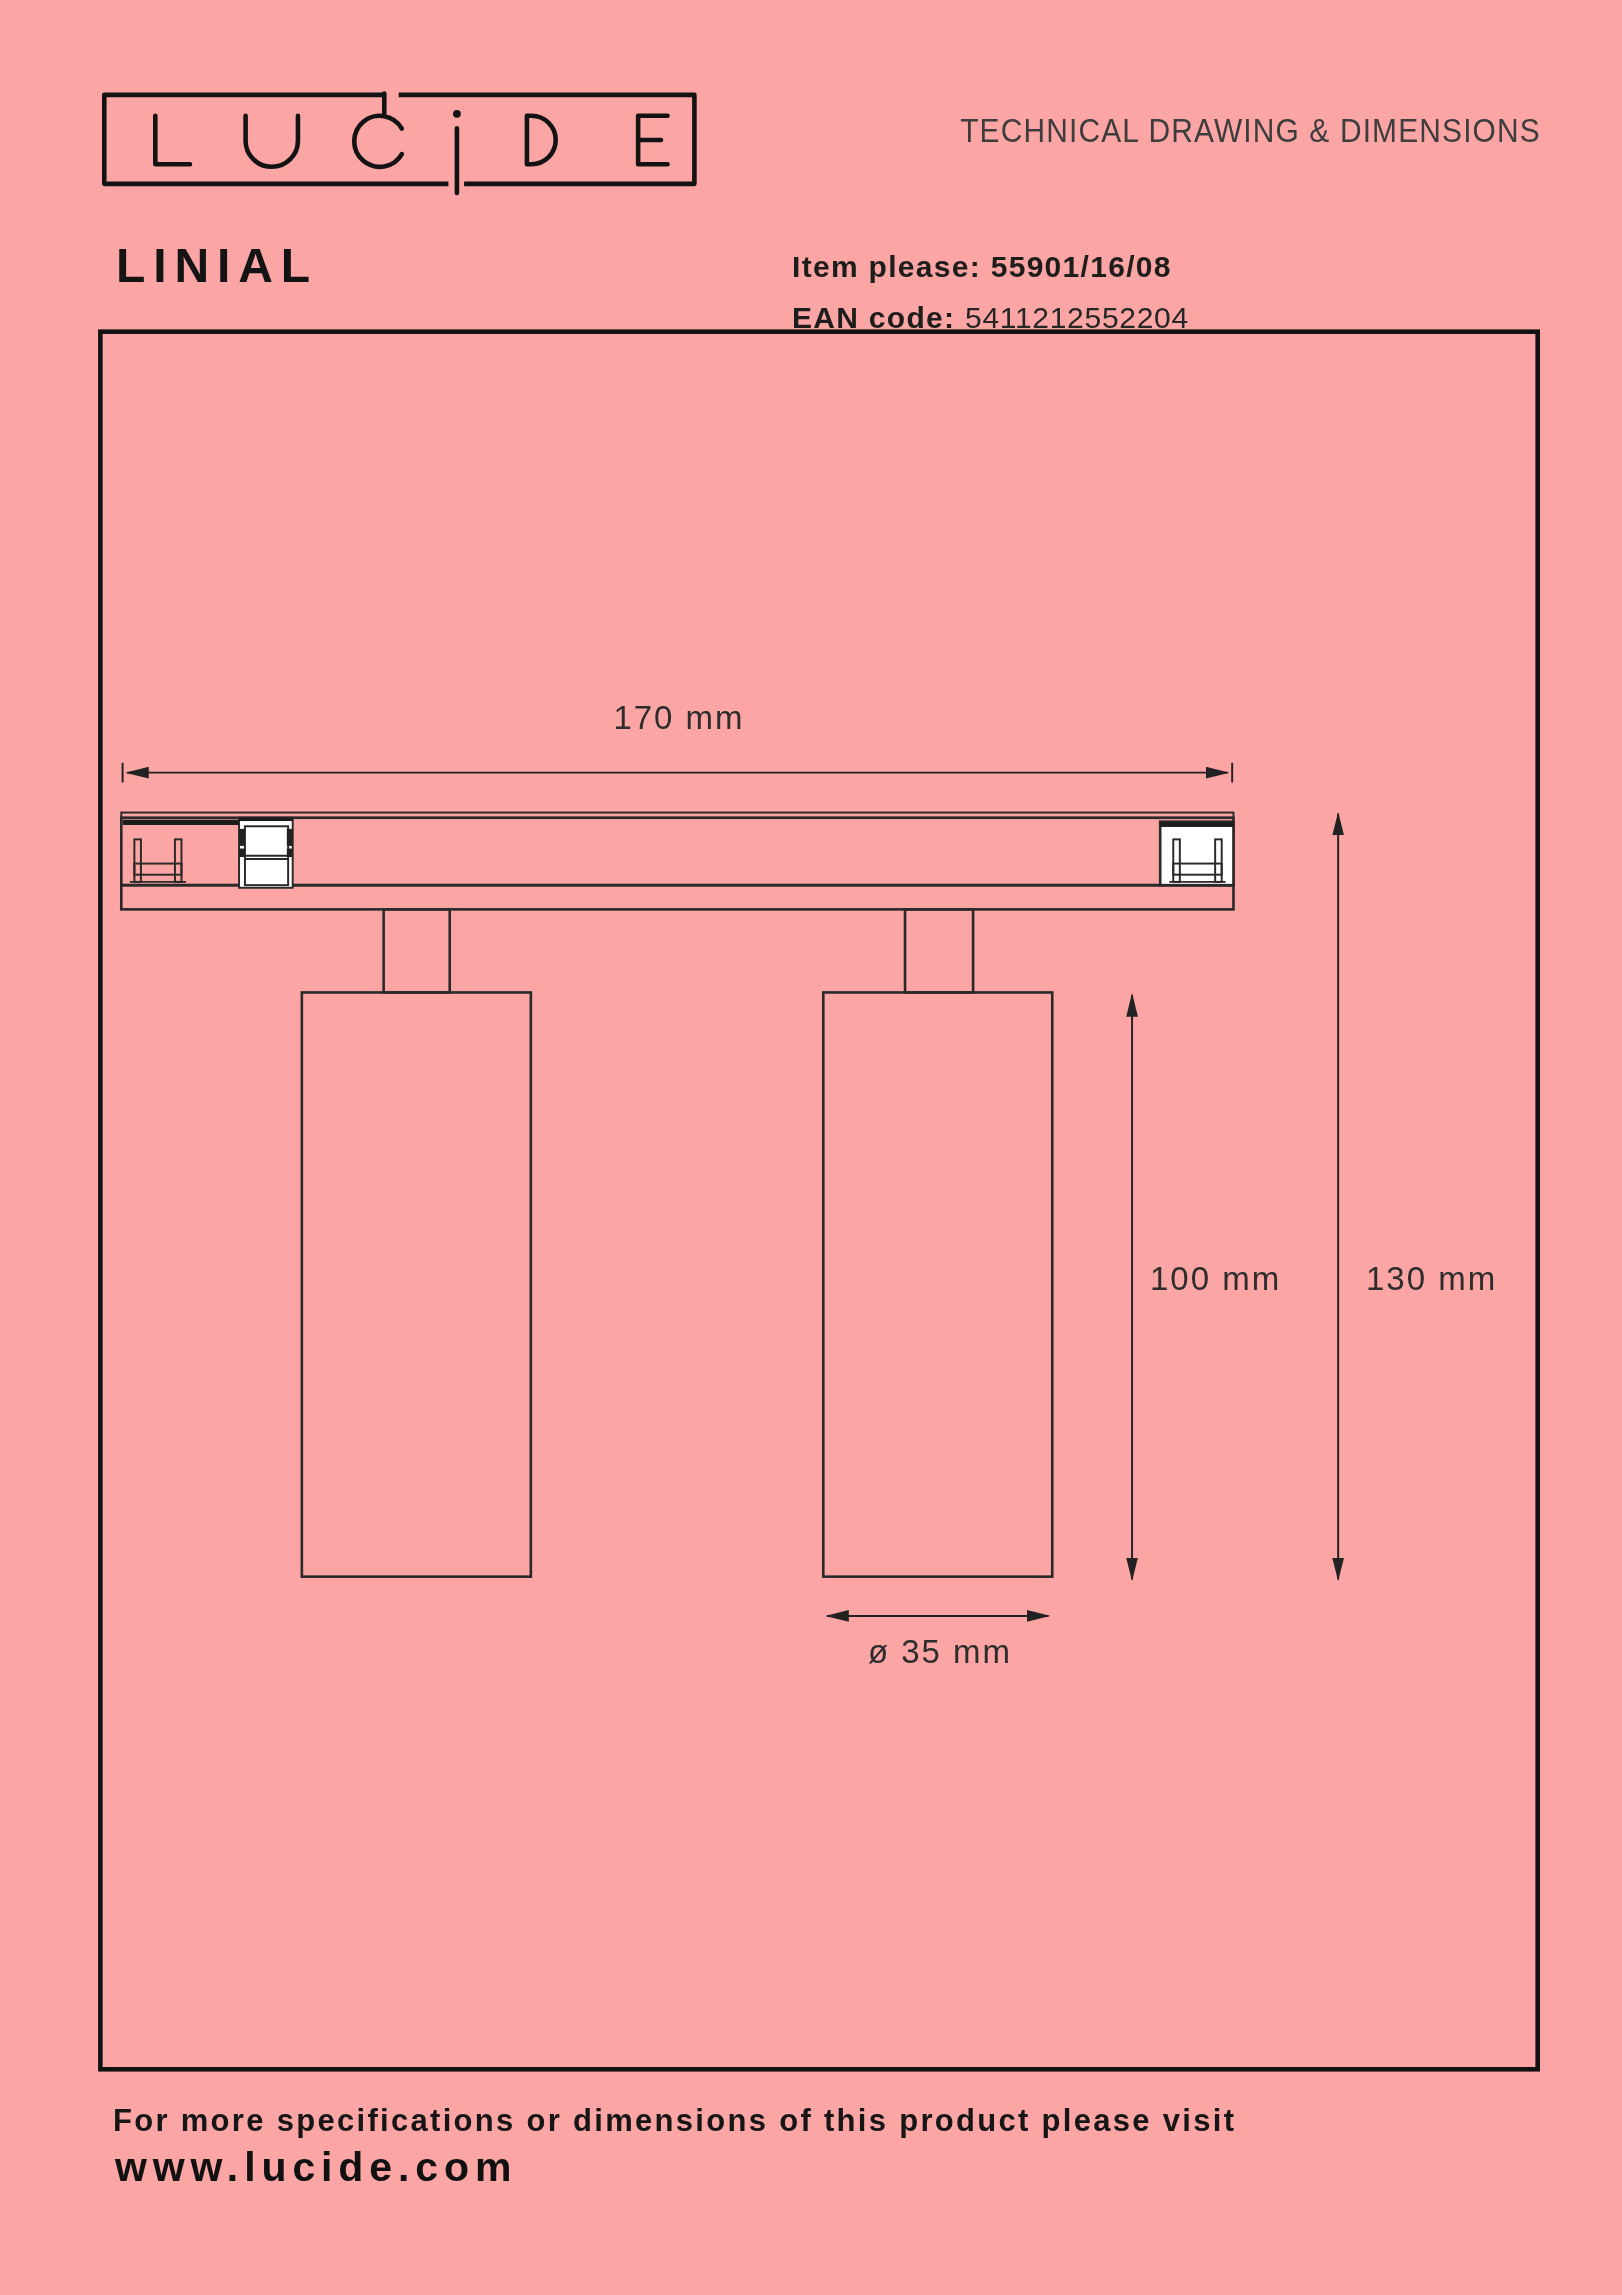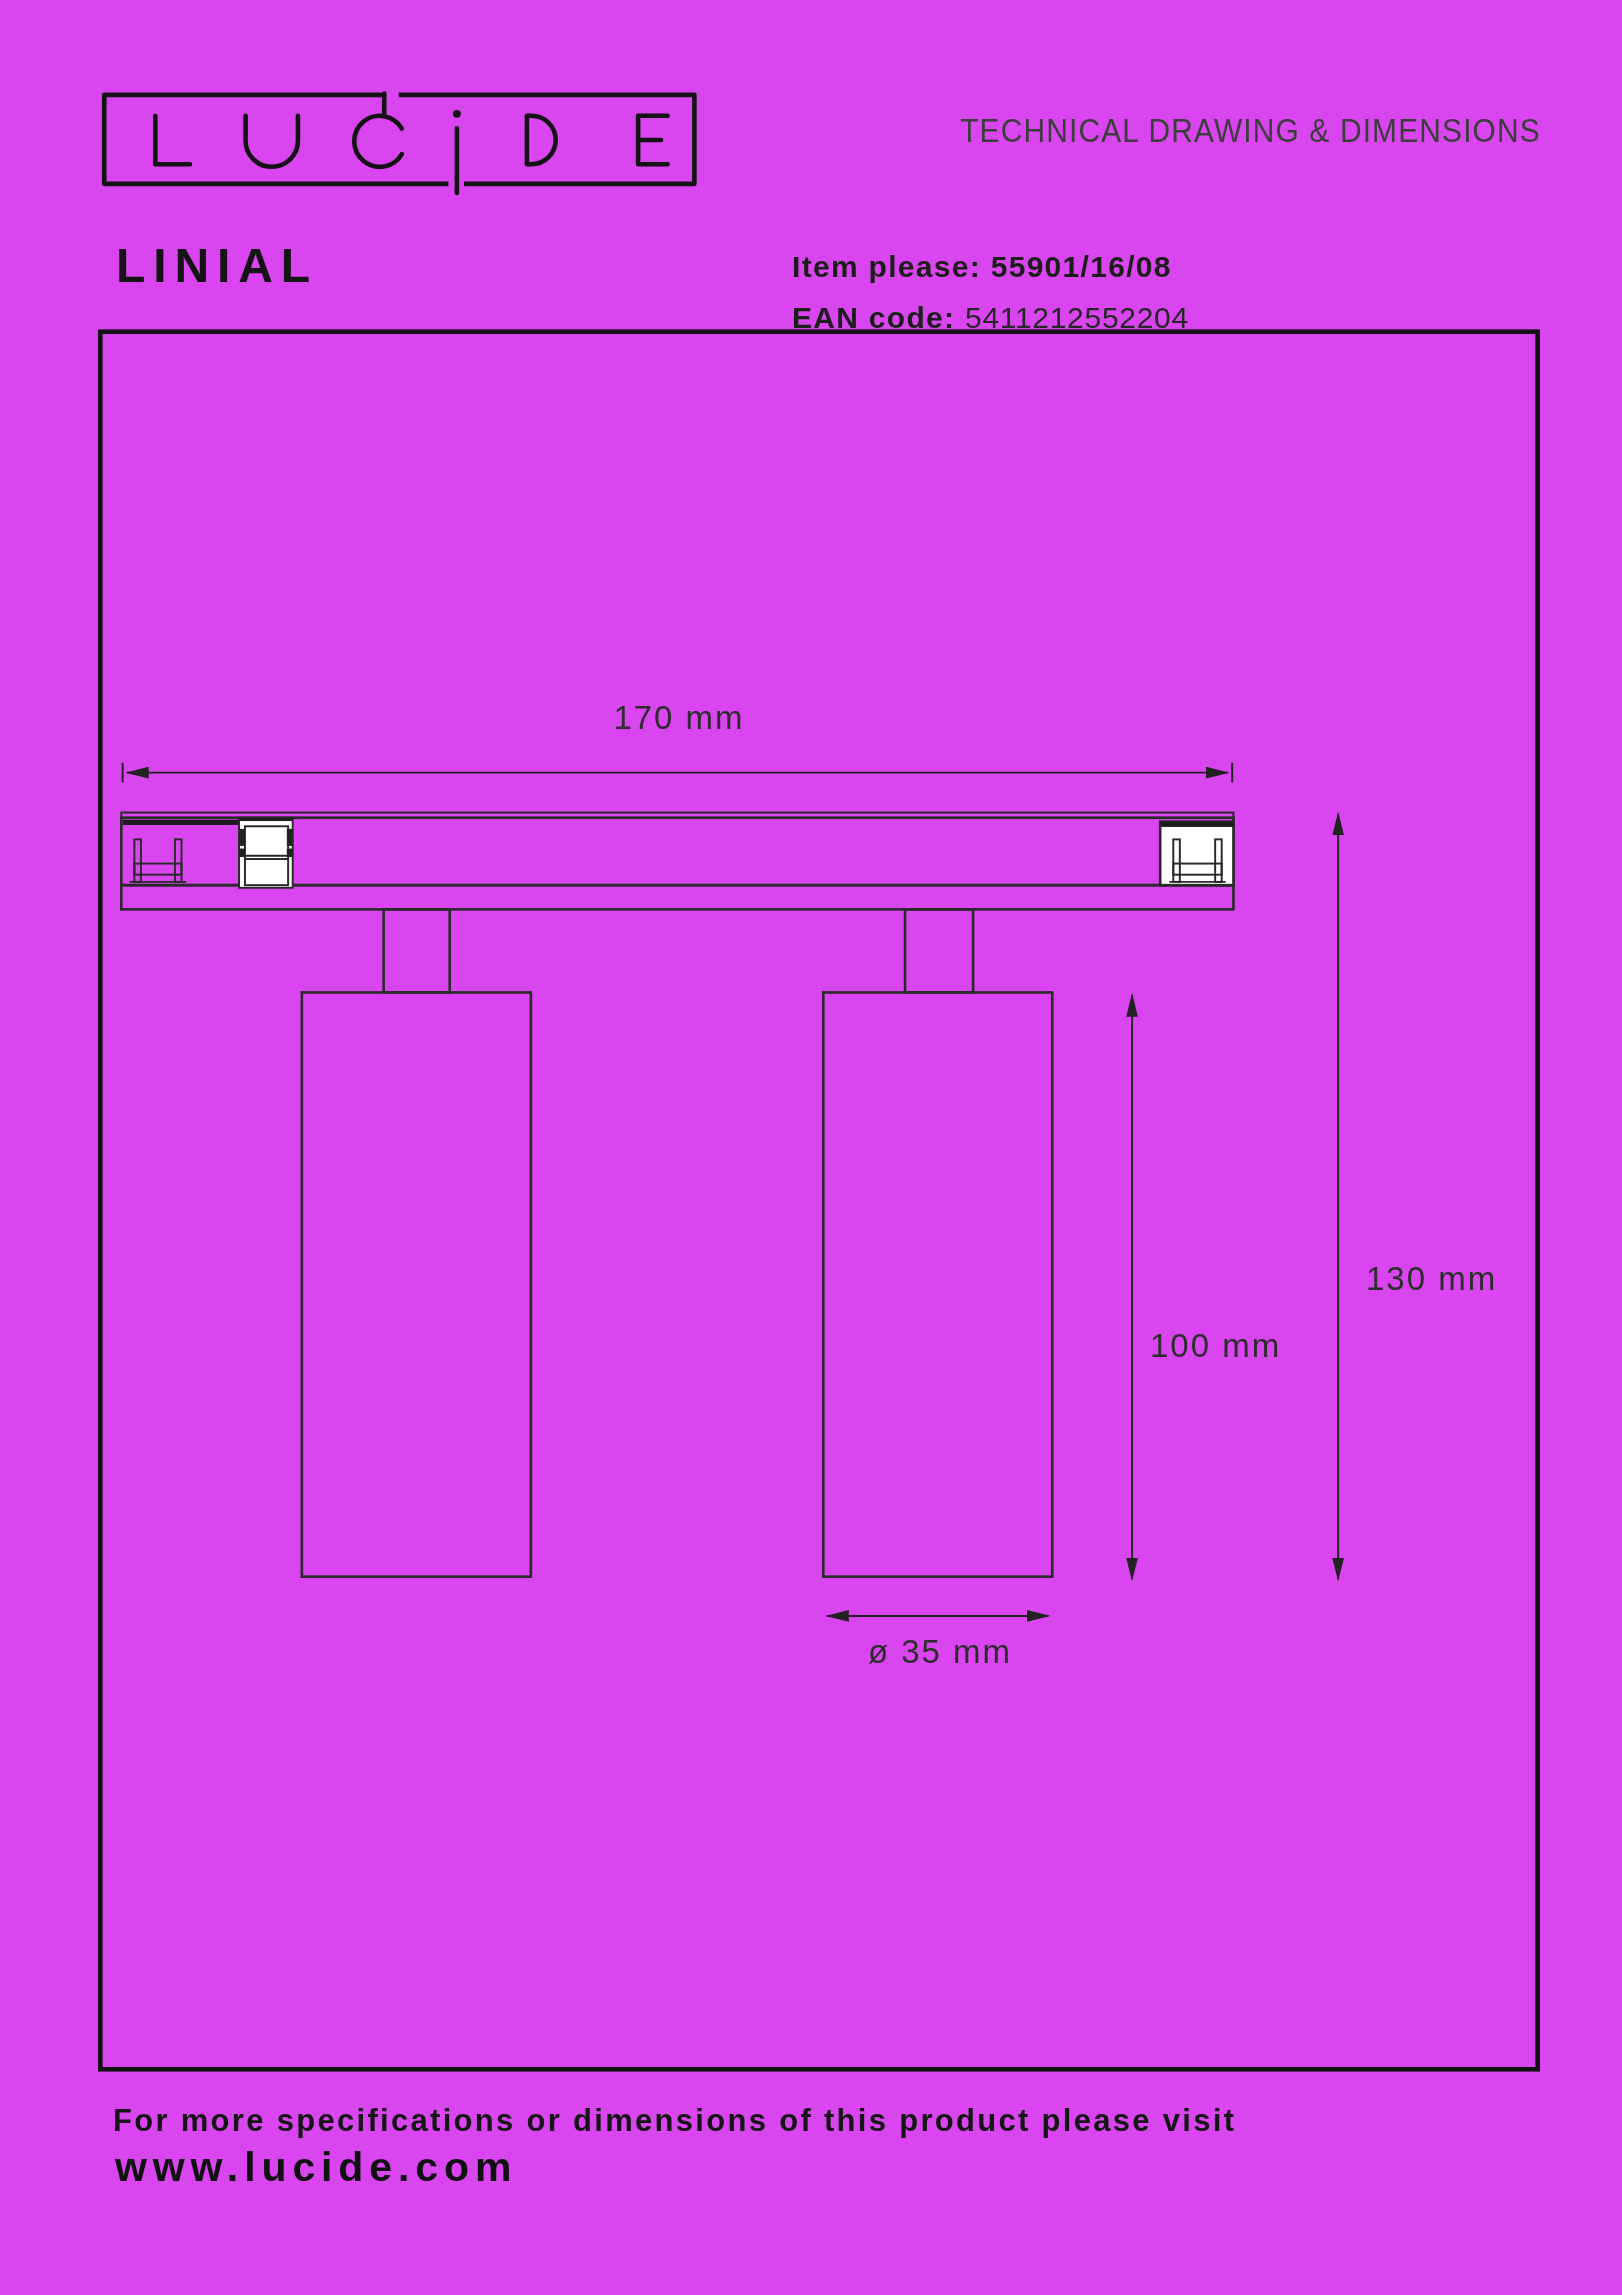--- a/index.html
+++ b/index.html
@@ -1,17 +1,17 @@
 <!DOCTYPE html>
 <html style="font-size:10.5px"><head>
 <meta charset="utf-8">
 <style>
   html,body { margin:0; padding:0; background:#ffffff; }
   .page {
-    position:relative; width:1623px; height:2295px; background:#d946ef;
+    position:relative; width:1623px; height:2295px; background:#fca5a5;
     font-family:"Liberation Sans", sans-serif; color:#1d1d1b; overflow:hidden;
   }
   .layer { position:absolute; left:0; top:0; width:1623px; height:2295px; }
   .sr-only { position:absolute; width:0.7px; height:0.7px; overflow:hidden; opacity:0; }
 
   .doc-title {
     position:absolute; top:111px; right:82px;
     font-size:34px; font-weight:400; letter-spacing:1.3px; color:#3d3d3d;
     white-space:nowrap; transform:scaleX(0.88); transform-origin:100% 50%;
   }
@@ -23,21 +23,21 @@
   .item-block { position:absolute; left:792px; top:241px; font-size:30px; line-height:51px; letter-spacing:1.3px; white-space:nowrap; }
   .item-row { display:block; }
   .b { font-weight:700; }
   .ean-value { font-weight:400; letter-spacing:0.7px; color:#262626; }
 
   .dim-label {
     position:absolute; font-size:33px; font-weight:400; letter-spacing:2px;
     color:#2d2d2d; white-space:nowrap;
   }
   .dim-170 { left:679px; top:699px; transform:translateX(-50%); }
-  .dim-100 { left:1150px; top:1327px; }
+  .dim-100 { left:1150px; top:1260px; }
   .dim-130 { left:1366px; top:1260px;text-align:right; }
   .dim-35  { left:940px; top:1633px; transform:translateX(-50%); }
 
   .footer-note {
     position:absolute; left:113px; top:2103px;
     font-size:31px; font-weight:700; letter-spacing:2.3px; color:#161616; white-space:nowrap;
   }
   .footer-site {
     position:absolute; left:115px; top:2144px;
     font-size:41px; font-weight:700; letter-spacing:5.9px; color:#111111; white-space:nowrap;

